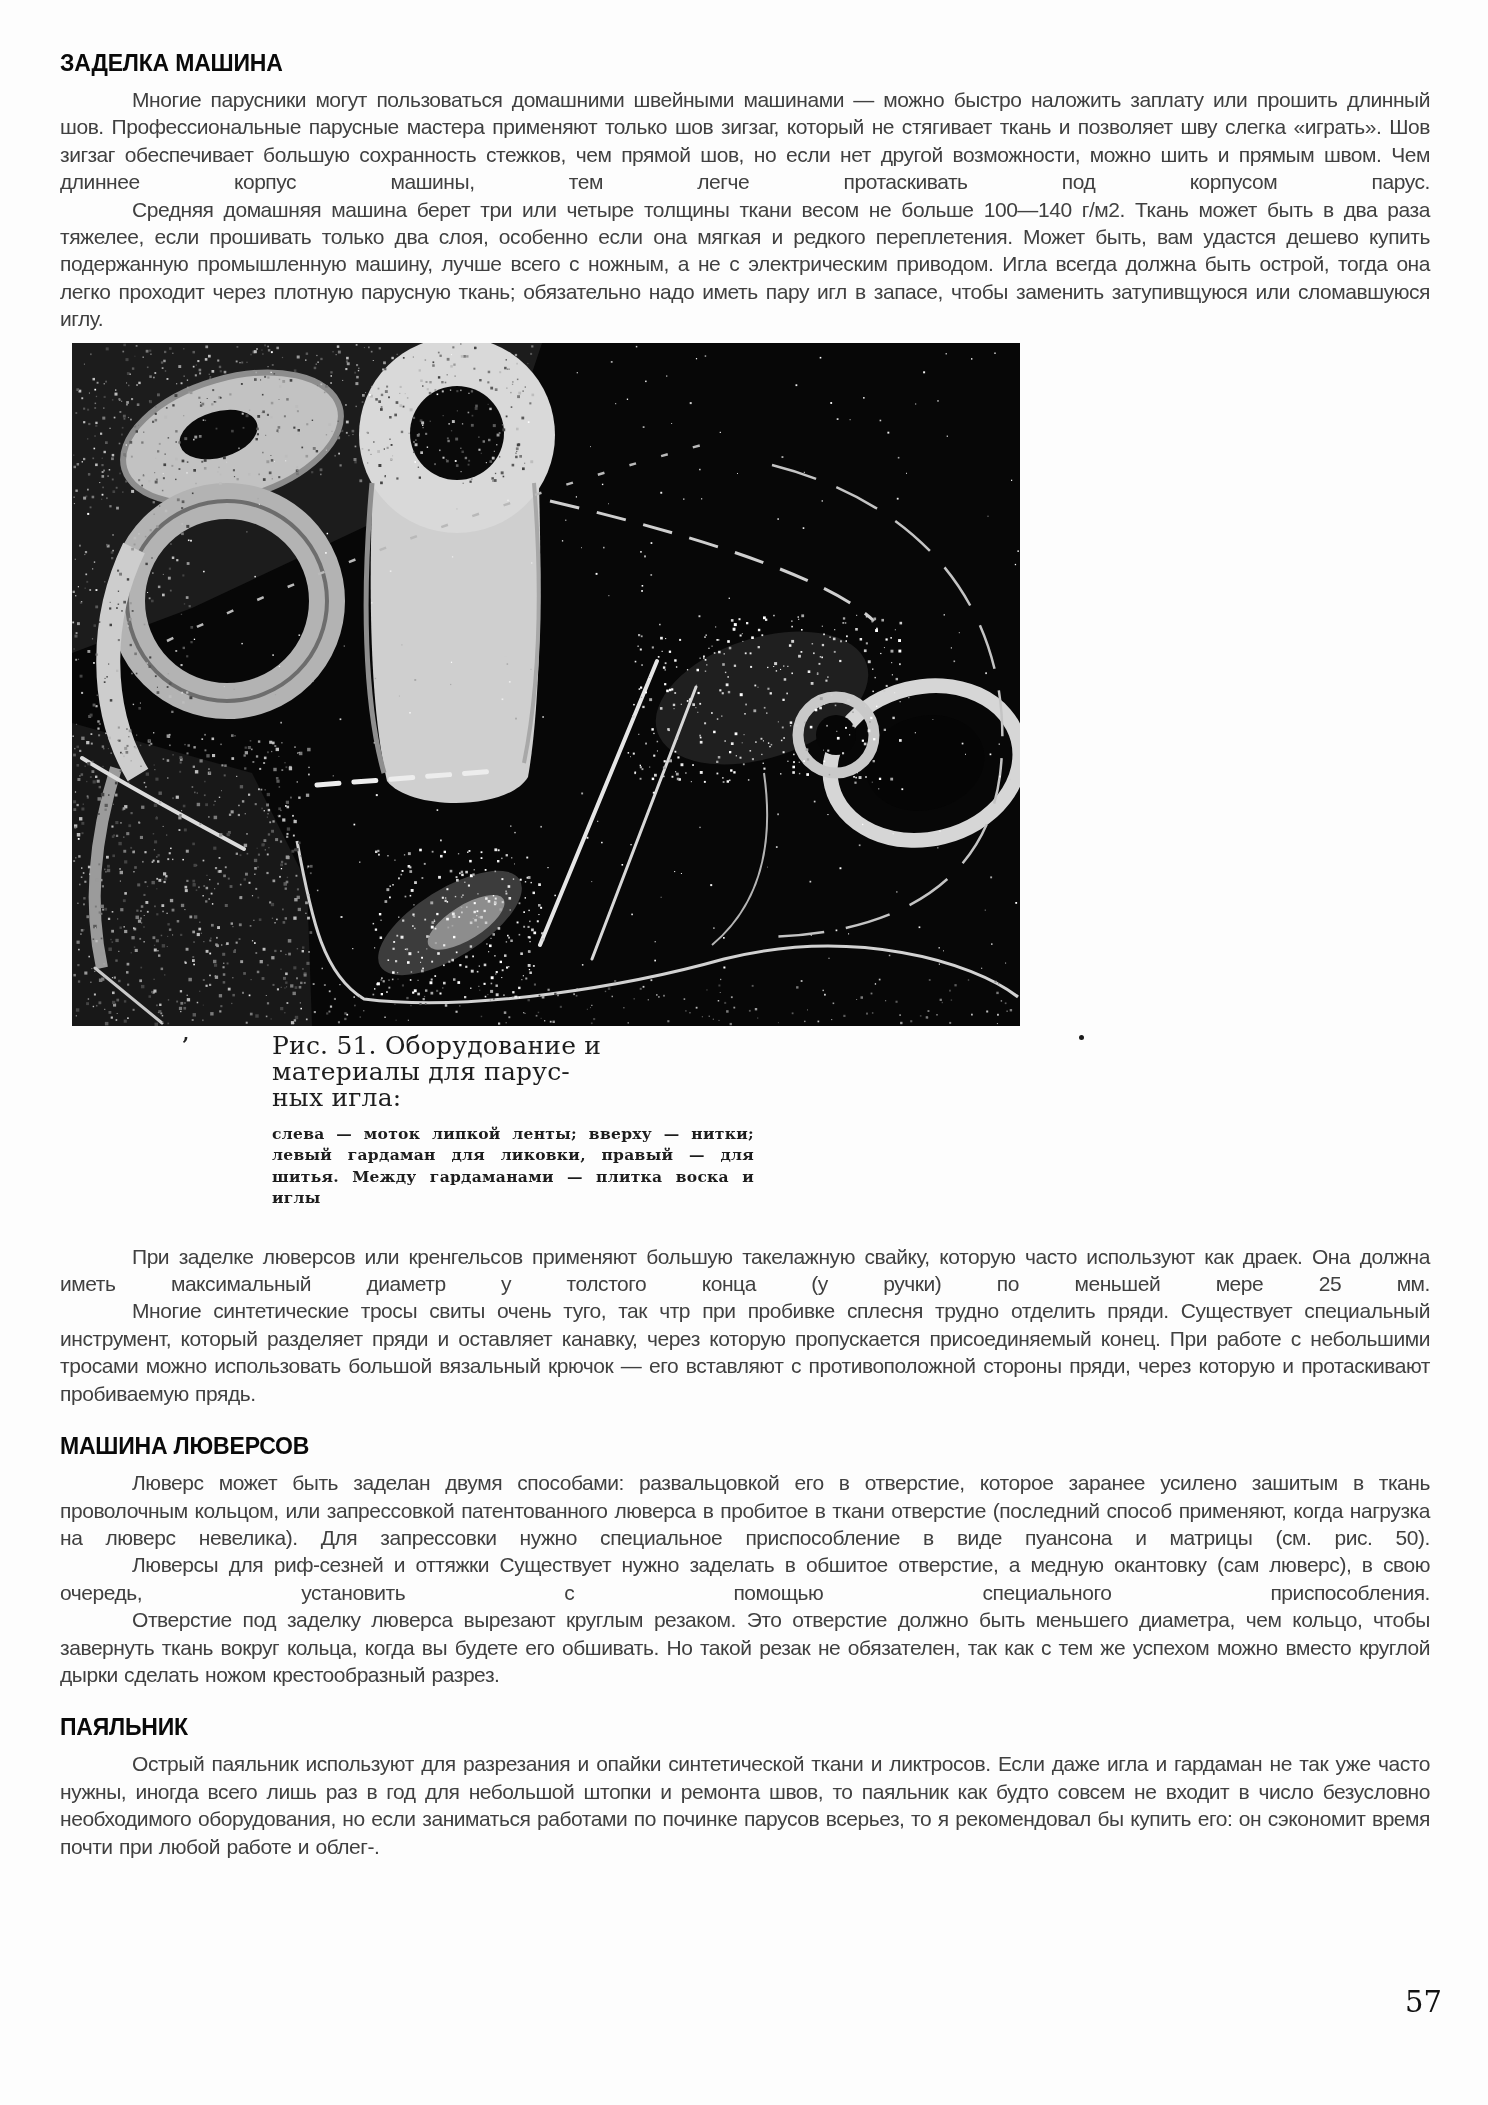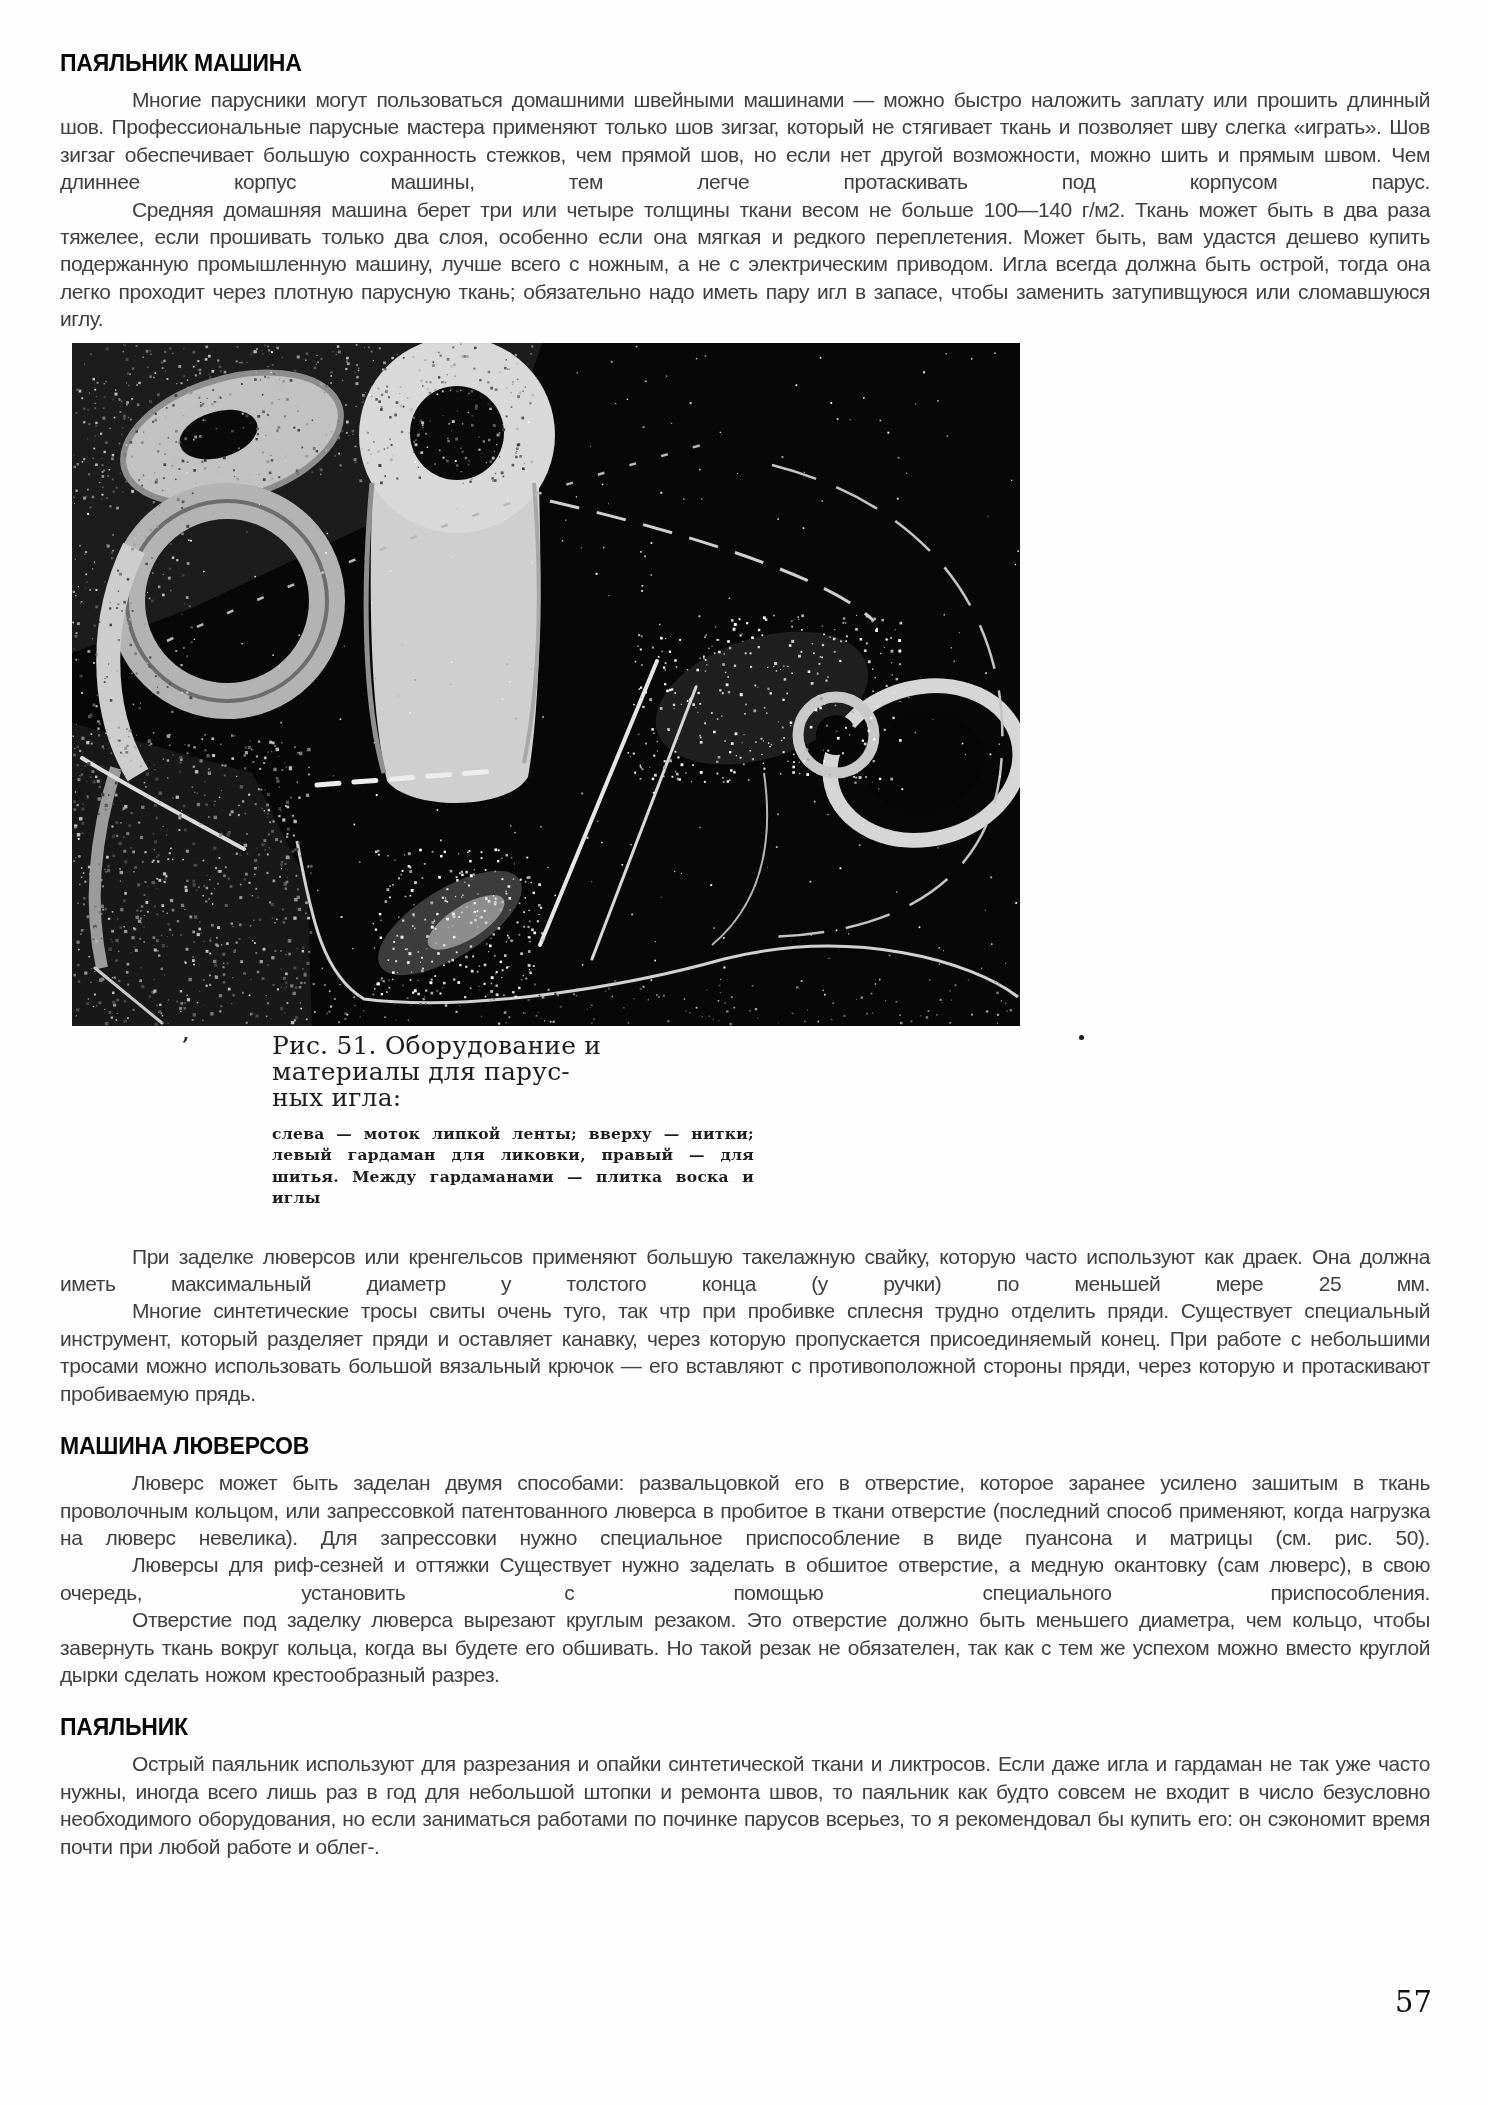--- a/index.html
+++ b/index.html
@@ -78,33 +78,33 @@
     font-size:20px; font-weight:bold; color:#222;
   }
   .stray-dot{
     position:absolute;
     right:-330px; top:2px;
     width:5px;height:5px;border-radius:50%;
     background:#1a1a1a;
   }
   .pageno{
     position:absolute;
-    right:56px; top:1985px;
+    right:46px; top:1985px;
     font-family:"DejaVu Serif","Liberation Serif",serif;
     font-size:29px;
     color:#111;
   }
 </style>
 </head>
 <body>
 
 <div class="page">
   <div class="content">
 
-    <h2 class="section">ПАЯЛЬНИК МАШИНА</h2>
+    <h2 class="section">ЗАДЕЛКА МАШИНА</h2>
     <p class="body jlast">Многие парусники могут пользоваться домашними швейными машинами — можно быстро наложить заплату или прошить длинный шов. Профессиональные парусные мастера применяют только шов зигзаг, который не стягивает ткань и позволяет шву слегка «играть». Шов зигзаг обеспечивает большую сохранность стежков, чем прямой шов, но если нет другой возможности, можно шить и прямым швом. Чем длиннее корпус машины, тем легче протаскивать под корпусом парус.</p>
     <p class="body">Средняя домашняя машина берет три или четыре толщины ткани весом не больше 100—140 г/м2. Ткань может быть в два раза тяжелее, если прошивать только два слоя, особенно если она мягкая и редкого переплетения. Может быть, вам удастся дешево купить подержанную промышленную машину, лучше всего с ножным, а не с электрическим приводом. Игла всегда должна быть острой, тогда она легко проходит через плотную парусную ткань; обязательно надо иметь пару игл в запасе, чтобы заменить затупивщуюся или сломавшуюся иглу.</p>
 
     <figure class="fig">
       <div class="photo">
         <svg viewBox="0 0 948 683">
           <rect x="0" y="0" width="948" height="683" fill="#070707"></rect>
 
           <path d="M0,0 H470 L430,120 L290,185 L120,265 L0,310 Z" fill="#1c1c1c"></path>
           <path d="M0,380 L180,430 L235,540 L240,683 L0,683 Z" fill="#181818"></path>

